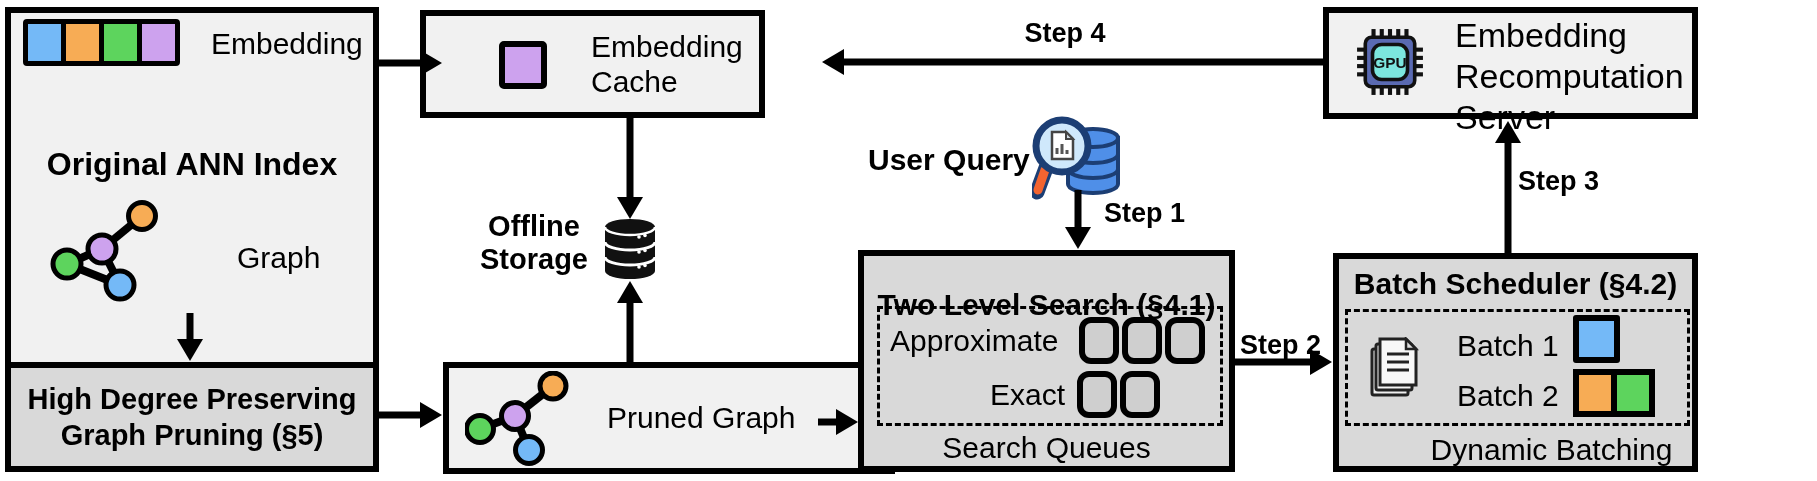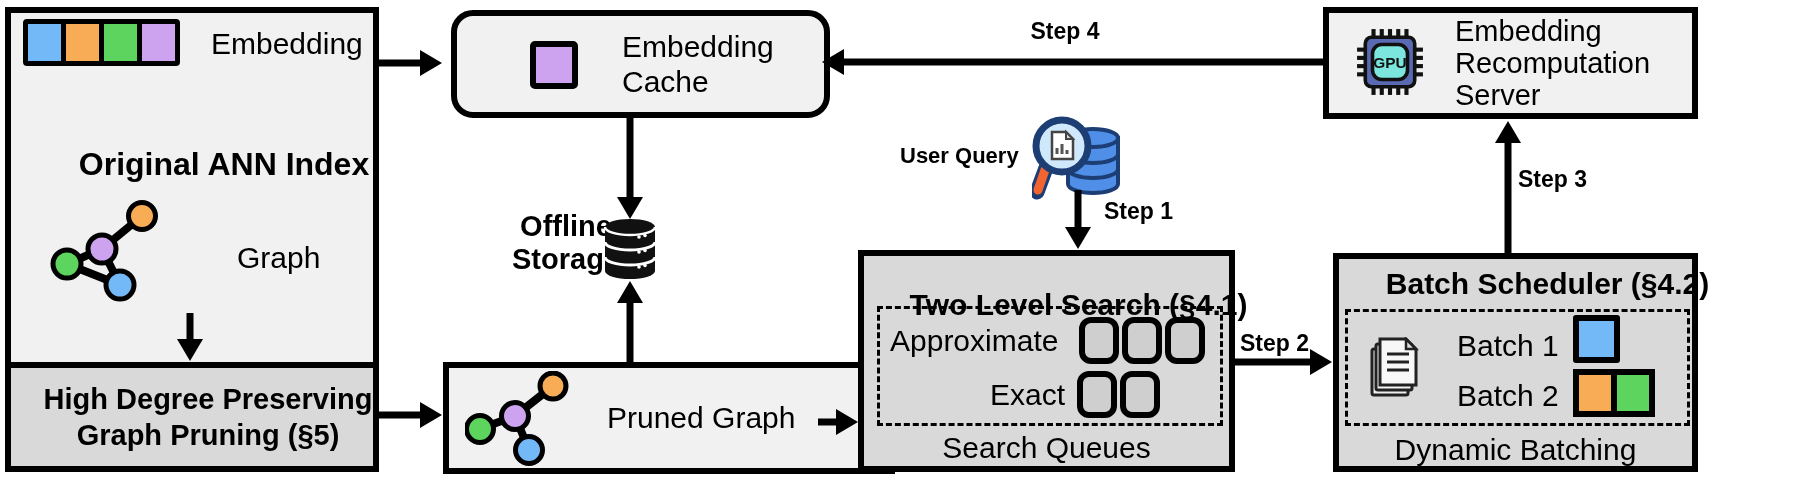--- a/index.html
+++ b/index.html
@@ -5,23 +5,23 @@
   html,body{margin:0;padding:0;background:#fff;}
   #canvas{
     position:relative;width:1817px;height:481px;background:#fff;overflow:hidden;
     font-family:"Liberation Sans", sans-serif;color:#000;
   }
   .box{position:absolute;border:6px solid #000;box-sizing:border-box;}
   .light{background:var(--c-box_light);}
   .dark{background:var(--c-box_dark);}
   .abs{position:absolute;}
   .lbl{white-space:nowrap;}
-  .bold{font-weight:bold;padding-left:32px;}
+  .bold{font-weight:bold;}
   .center{text-align:center;width:100%;left:0;}
-  .step{position:absolute;font-weight:bold;font-size:23px;white-space:nowrap;}
+  .step{position:absolute;font-weight:bold;font-size:27px;white-space:nowrap;}
   .dashed{position:absolute;border:3px dashed #000;box-sizing:border-box;}
   .cellrow{display:flex;}
   .cell{width:43px;height:47px;border:5px solid #000;box-sizing:border-box;}
   .cell + .cell{margin-left:-5px;}
   .qrow{display:flex;}
   .qsq{width:40px;height:47px;border:6px solid #000;border-radius:12px;
        background:var(--c-queue_fill);box-sizing:border-box;margin-right:3px;}
   .bsq{width:47px;height:48px;border:6px solid #000;box-sizing:border-box;}
   #arrows{position:absolute;left:0;top:0;pointer-events:none;}
   svg{display:block;}
@@ -50,21 +50,21 @@
       <g stroke="#000" stroke-width="5">
         <circle cx="93" cy="17" r="13.5" style="fill:var(--c-orange)"></circle>
         <circle cx="53" cy="50" r="14" style="fill:var(--c-purple)"></circle>
         <circle cx="18" cy="65" r="14" style="fill:var(--c-green)"></circle>
         <circle cx="71" cy="86" r="14" style="fill:var(--c-blue)"></circle>
       </g>
     </svg>
     <div class="abs lbl" style="left:226px;top:228px;font-size:30px;">Graph</div>
   </div>
 
-  <div class="box light" style="left:451px;top:10px;width:379px;height:108px;border-radius:22px;">
+  <div class="box light" style="left:420px;top:10px;width:345px;height:108px;">
     <div class="abs" style="left:73px;top:25px;width:48px;height:48px;border:6px solid #000;border-radius:5px;box-sizing:border-box;background:var(--c-purple);"></div>
     <div class="abs" style="left:165px;top:13px;width:185px;font-size:30px;line-height:35px;">Embedding Cache</div>
   </div>
 
   <div class="box light" style="left:1323px;top:7px;width:375px;height:112px;">
     <svg class="abs" style="left:26px;top:14px;" width="70" height="70" viewBox="0 0 68 68">
       <g stroke="#111" stroke-width="4">
         <line x1="18" y1="2" x2="18" y2="10"></line>
           <line x1="26" y1="2" x2="26" y2="10"></line>
           <line x1="34" y1="2" x2="34" y2="10"></line>
@@ -81,41 +81,41 @@
           <line x1="2" y1="46" x2="10" y2="46"></line>
         <line x1="58" y1="22" x2="66" y2="22"></line>
           <line x1="58" y1="30" x2="66" y2="30"></line>
           <line x1="58" y1="38" x2="66" y2="38"></line>
           <line x1="58" y1="46" x2="66" y2="46"></line>
       </g>
       <rect x="10" y="10" width="48" height="48" rx="6" style="fill:var(--c-gpu_body)" stroke="#111" stroke-width="3.5"></rect>
       <rect x="17" y="17" width="34" height="34" rx="9" style="fill:var(--c-gpu_screen)" stroke="#111" stroke-width="3.5"></rect>
       <text x="34" y="40" text-anchor="middle" font-size="15" font-weight="bold" fill="#111" font-family="Liberation Sans, sans-serif">GPU</text>
     </svg>
-    <div class="abs" style="left:126px;top:2px;width:232px;font-size:29px;line-height:32px;">Embedding Recomputation Server</div>
+    <div class="abs" style="left:126px;top:2px;width:232px;font-size:34px;line-height:41px;">Embedding Recomputation Server</div>
   </div>
 
   <div class="abs bold" style="left:470px;top:210px;width:128px;text-align:center;font-size:29px;line-height:33px;">Offline Storage</div>
   <svg class="abs" style="left:603px;top:218px;" width="54" height="62" viewBox="0 0 54 62">
     <path d="M2,9 v44 a25,8 0 0 0 50,0 v-44 z" fill="#111"></path>
     <ellipse cx="27" cy="9" rx="25" ry="8" fill="#111" stroke="#fff" stroke-width="0"></ellipse>
     <path d="M2,9 a25,8 0 0 0 50,0" fill="none" stroke="#fff" stroke-width="2.5"></path>
     <path d="M2,24 a25,8 0 0 0 50,0" fill="none" stroke="#fff" stroke-width="3"></path>
     <path d="M2,39 a25,8 0 0 0 50,0" fill="none" stroke="#fff" stroke-width="3"></path>
     <g fill="#fff">
       <circle cx="36" cy="19" r="1.8"></circle>
         <circle cx="42" cy="17.5" r="1.8"></circle>
       <circle cx="36" cy="34" r="1.8"></circle>
         <circle cx="42" cy="32.5" r="1.8"></circle>
       <circle cx="36" cy="49" r="1.8"></circle>
         <circle cx="42" cy="47.5" r="1.8"></circle>
     </g>
   </svg>
 
-  <div class="abs bold lbl" style="left:868px;top:143px;font-size:22px;">User Query</div>
+  <div class="abs bold lbl" style="left:868px;top:143px;font-size:30px;">User Query</div>
   <svg class="abs" style="left:1032px;top:112px;" width="92" height="94" viewBox="0 0 92 94">
 
     <g>
       <path d="M36,26 v46 a25,9 0 0 0 50,0 v-46 z" style="fill:var(--c-db_blue)" stroke="#1c3e74" stroke-width="4"></path>
       <ellipse cx="61" cy="26" rx="25" ry="9" style="fill:var(--c-db_blue)" stroke="#1c3e74" stroke-width="4"></ellipse>
       <path d="M36,42 a25,9 0 0 0 50,0" fill="none" stroke="#1c3e74" stroke-width="4"></path>
       <path d="M36,57 a25,9 0 0 0 50,0" fill="none" stroke="#1c3e74" stroke-width="4"></path>
     </g>
 
     <g>
@@ -184,21 +184,21 @@
         <line x1="18" y1="33" x2="40" y2="33"></line>
       </g>
     </svg>
     <div class="abs lbl" style="left:118px;top:70px;font-size:30px;">Batch 1</div>
     <div class="abs bsq" style="left:234px;top:56px;background:var(--c-blue);border-radius:3px;"></div>
     <div class="abs lbl" style="left:118px;top:120px;font-size:30px;">Batch 2</div>
     <div class="abs" style="left:234px;top:110px;display:flex;">
       <div class="bsq" style="background:var(--c-orange);width:44px;"></div>
       <div class="bsq" style="background:var(--c-green);width:44px;margin-left:-6px;"></div>
     </div>
-    <div class="abs lbl center" style="top:174px;font-size:30px;">Dynamic Batching</div>
+    <div class="abs lbl center" style="top:174px;font-size:30px;padding-left:36px;">Dynamic Batching</div>
   </div>
 
   <div class="step" style="left:1104px;top:198px;">Step 1</div>
   <div class="step" style="left:1240px;top:330px;">Step 2</div>
   <div class="step" style="left:1518px;top:166px;">Step 3</div>
   <div class="step" style="left:1065px;top:18px;transform:translateX(-50%);">Step 4</div>
 
   <svg id="arrows" width="1817" height="481" viewBox="0 0 1817 481">
     <g stroke="#000" stroke-width="7" fill="#000">
 

